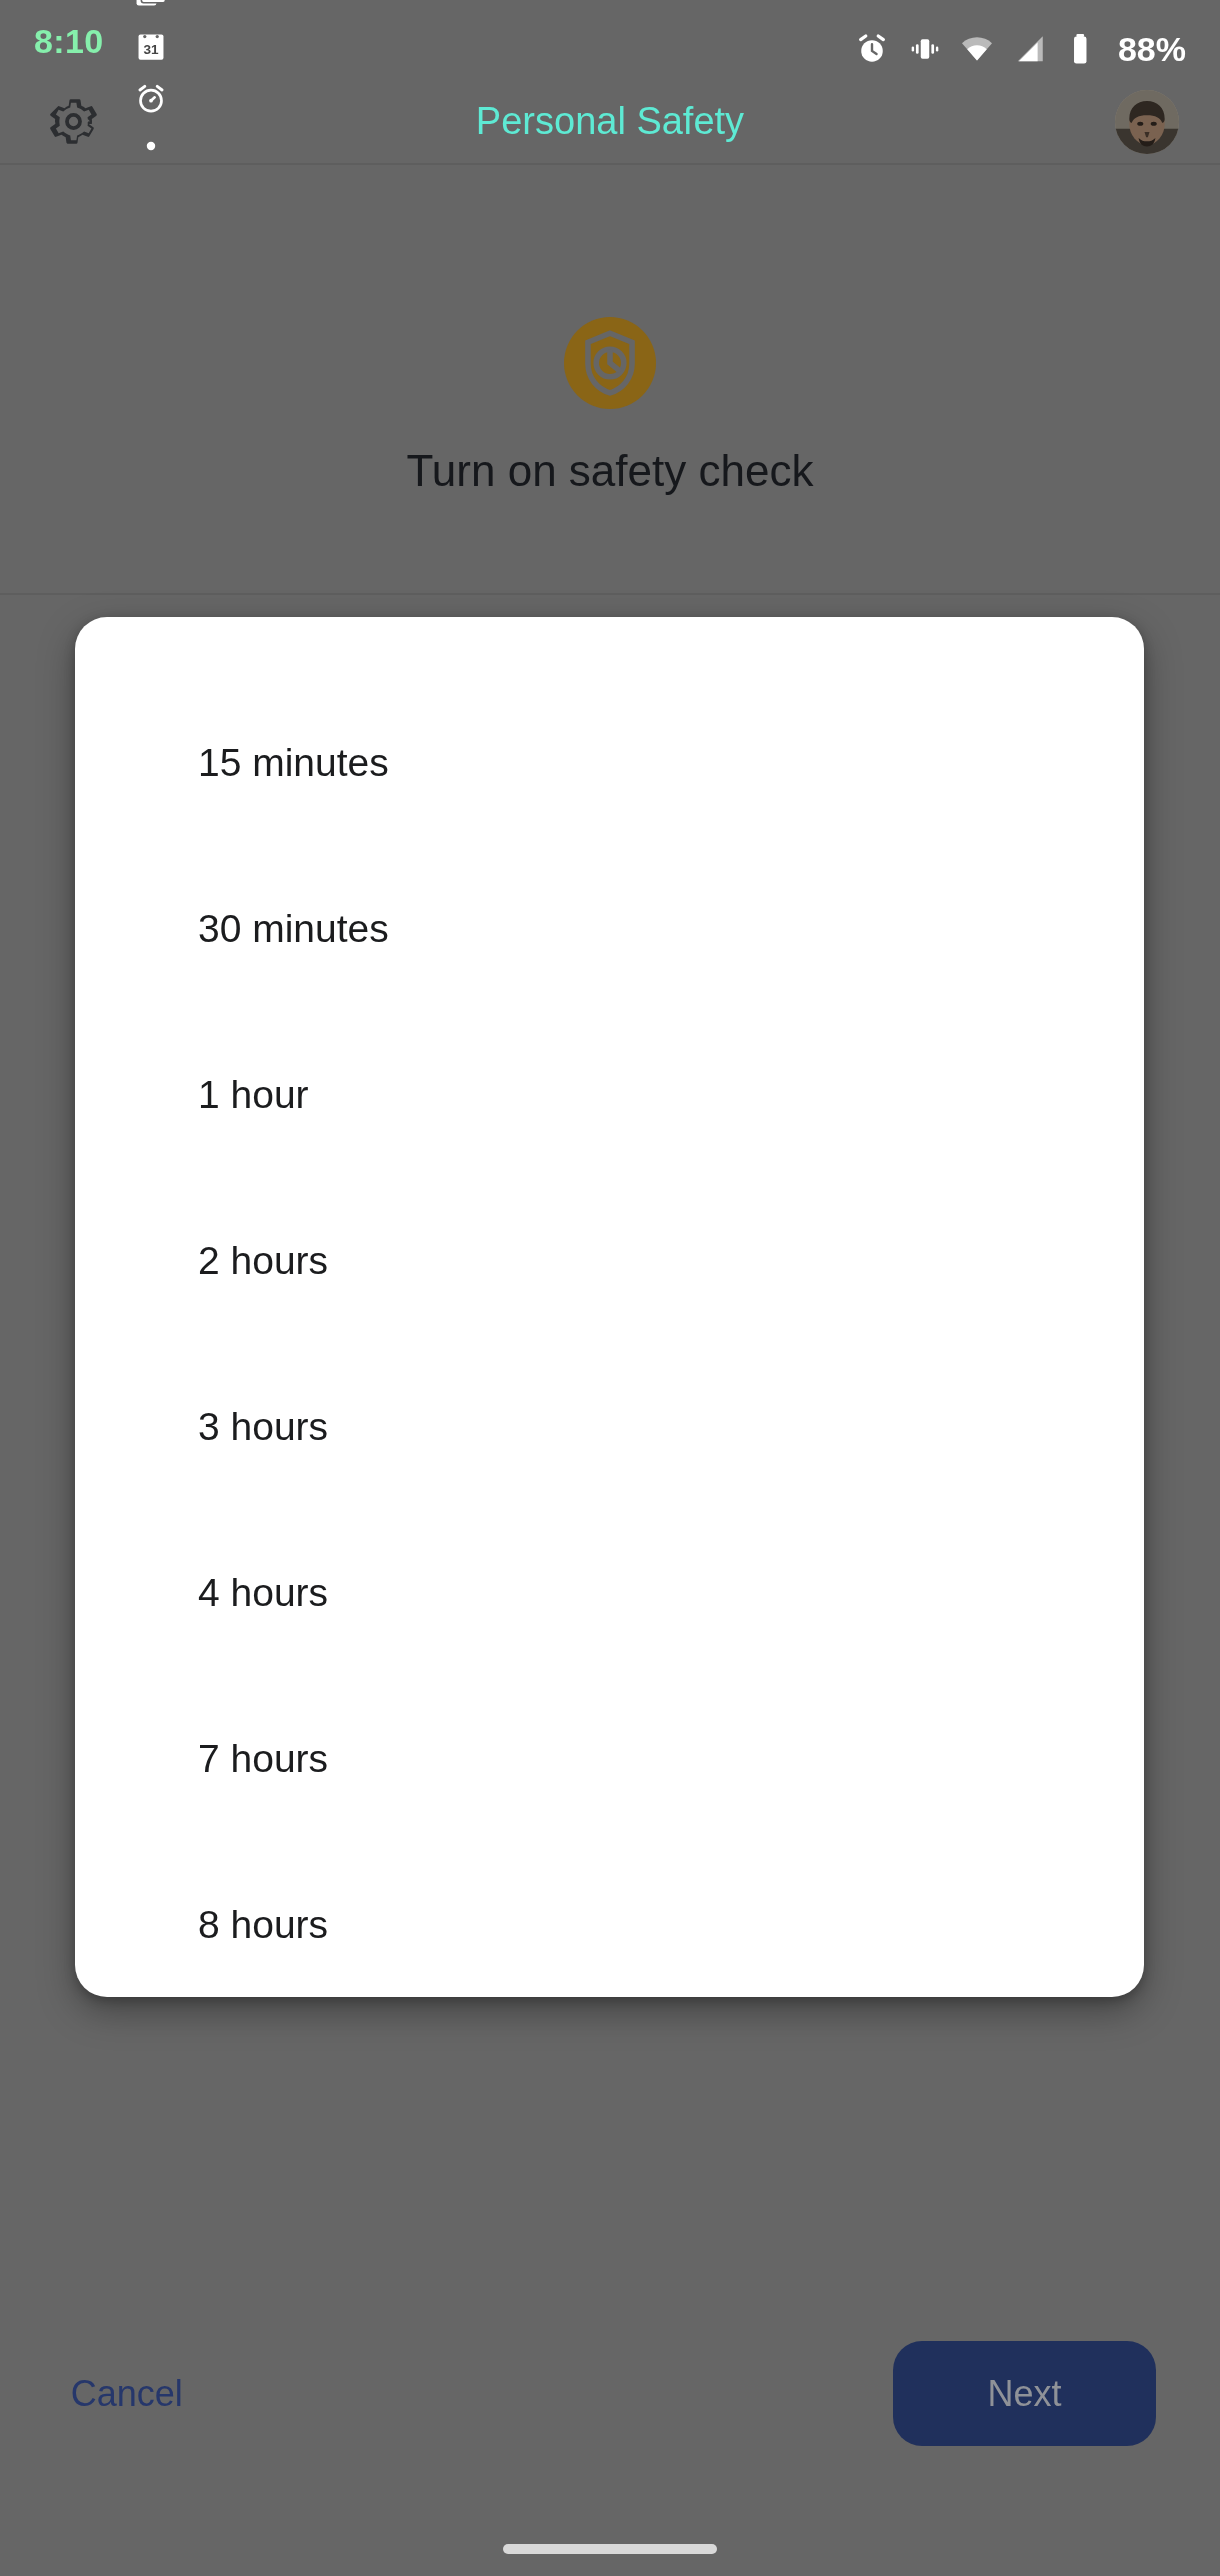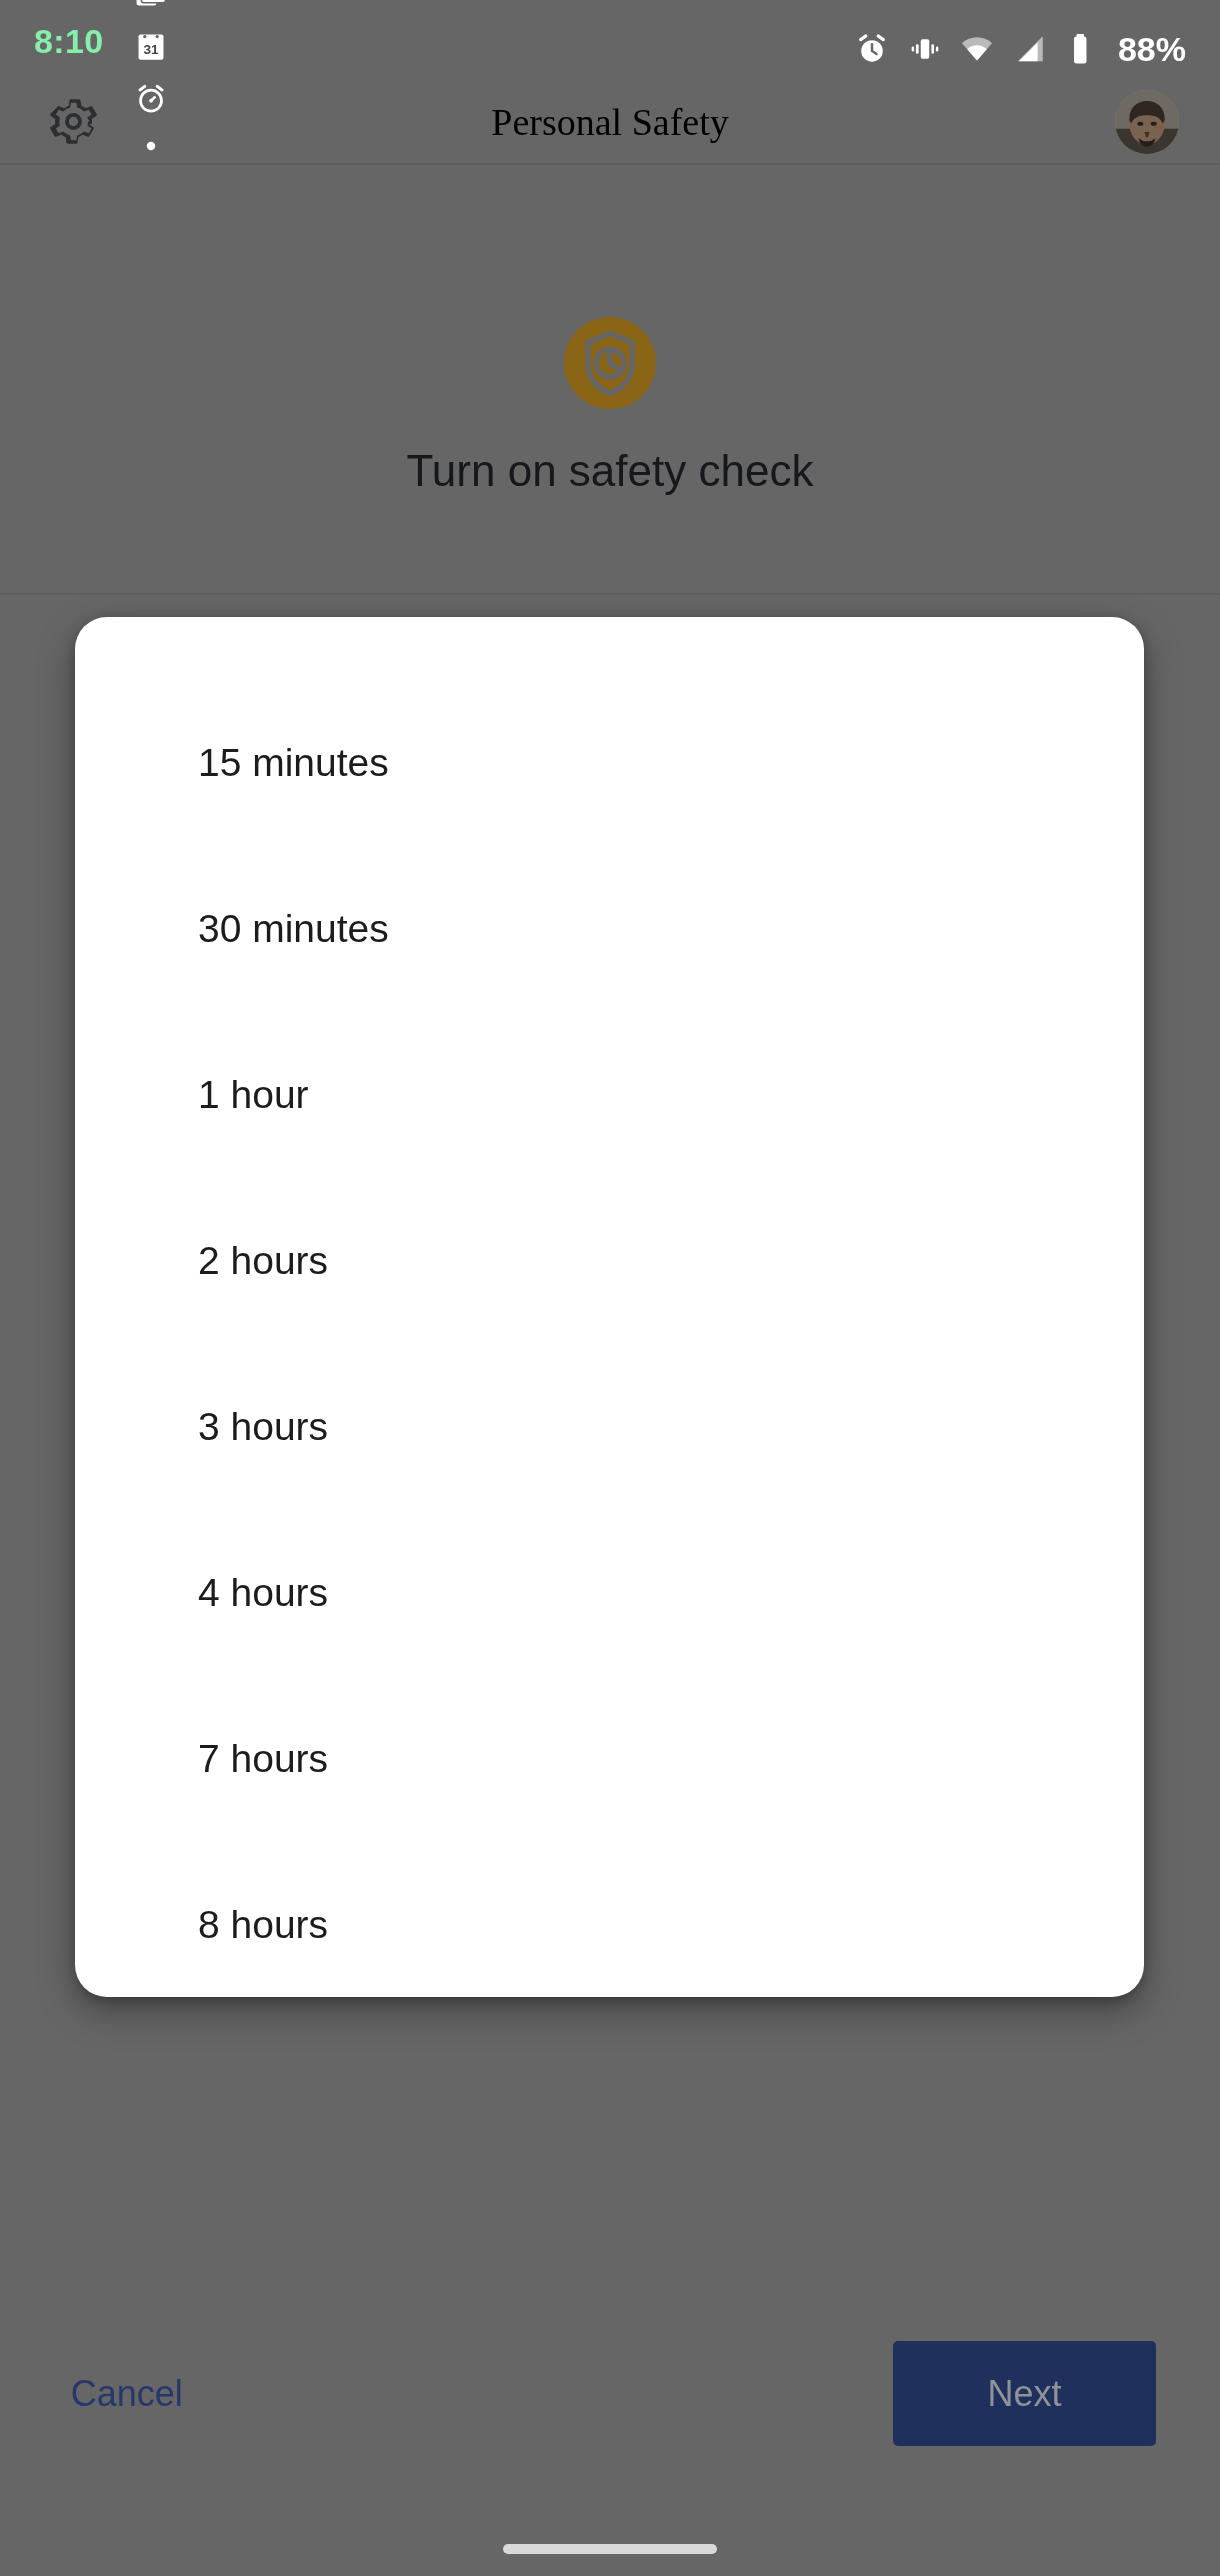--- a/index.html
+++ b/index.html
@@ -34,23 +34,22 @@
   #battery-pct{ font-size:34px; font-weight:700; color:#fff; line-height:1; margin-left:3.4px;}
   .sb-ico{ display:block; }
 
   
   #app-bar{
     position:absolute; top:81px; left:0; width:1220px; height:81px;
     display:flex; align-items:center; padding:0 41px;
   }
   #app-title{
     position:absolute; left:0; right:0; text-align:center;
-    font-size:38px; color:#000000; font-weight:400;
+    font-size:38px; color:#5eead4; font-weight:400;
     pointer-events:none;
-    font-family:Liberation Serif, serif;
   }
   #gear-btn{ width:64px; height:64px; display:flex; align-items:center; justify-content:center; z-index:2;}
   #avatar-btn{
     margin-left:auto; width:64px; height:64px; border-radius:50%;
     overflow:hidden; z-index:2; position:relative;
     background:#8c8479;
   }
   .avatar-face{ position:absolute; inset:0; }
 
   #appbar-divider{
@@ -79,21 +78,21 @@
   #bottom-bar{
     position:absolute; left:0; bottom:98px; width:1220px; height:169px;
     display:flex; align-items:center; padding:0 64px;
   }
   #cancel-button{
     font-size:36px; color:#26376b; background:none; border:none;
     font-family:Liberation Sans, sans-serif; cursor:pointer; padding:13.6px 6.8px;
   }
   #next-button{
     margin-left:auto;
-    width:263px; height:105px; border-radius:5px;
+    width:263px; height:105px; border-radius:29px;
     background:#20305c; border:none;
     color:#8f9298; font-size:36px; font-family:inherit;
     display:flex; align-items:center; justify-content:center;
     cursor:pointer;
   }
 
   
   #gesture-bar{
     position:absolute; bottom:22px; left:50%; transform:translateX(-50%);
     width:214px; height:10.2px; border-radius:5.1px;

